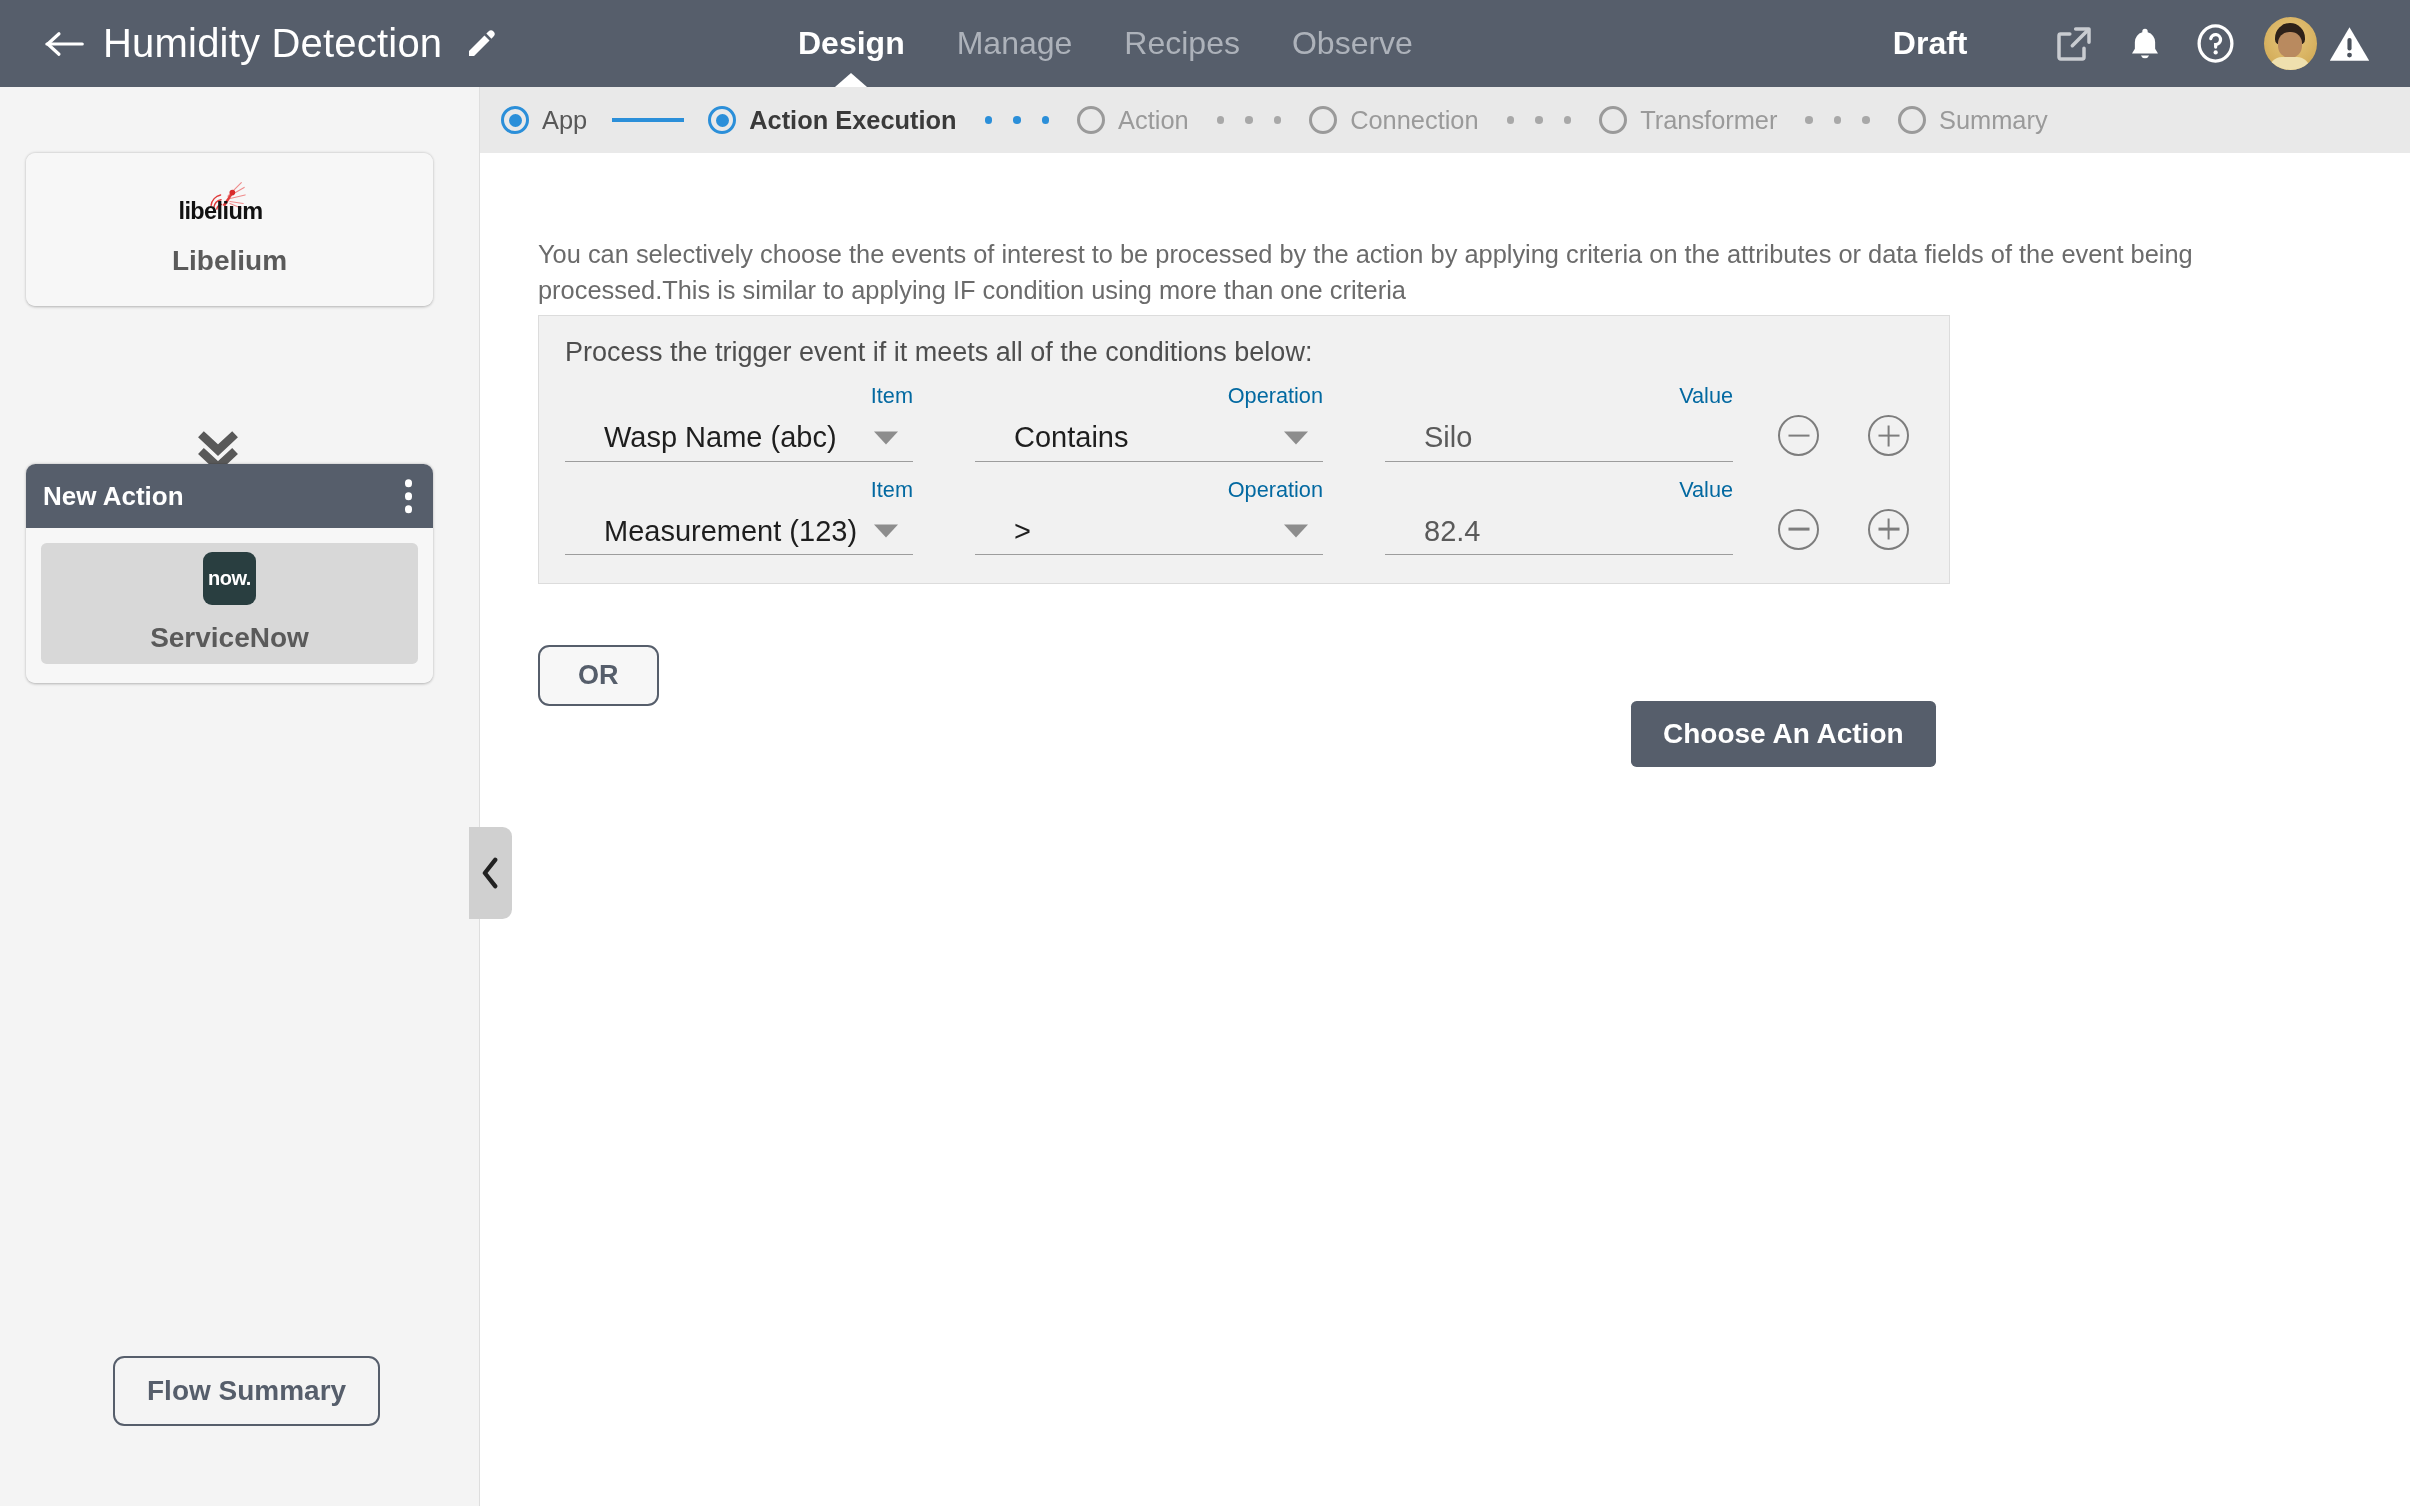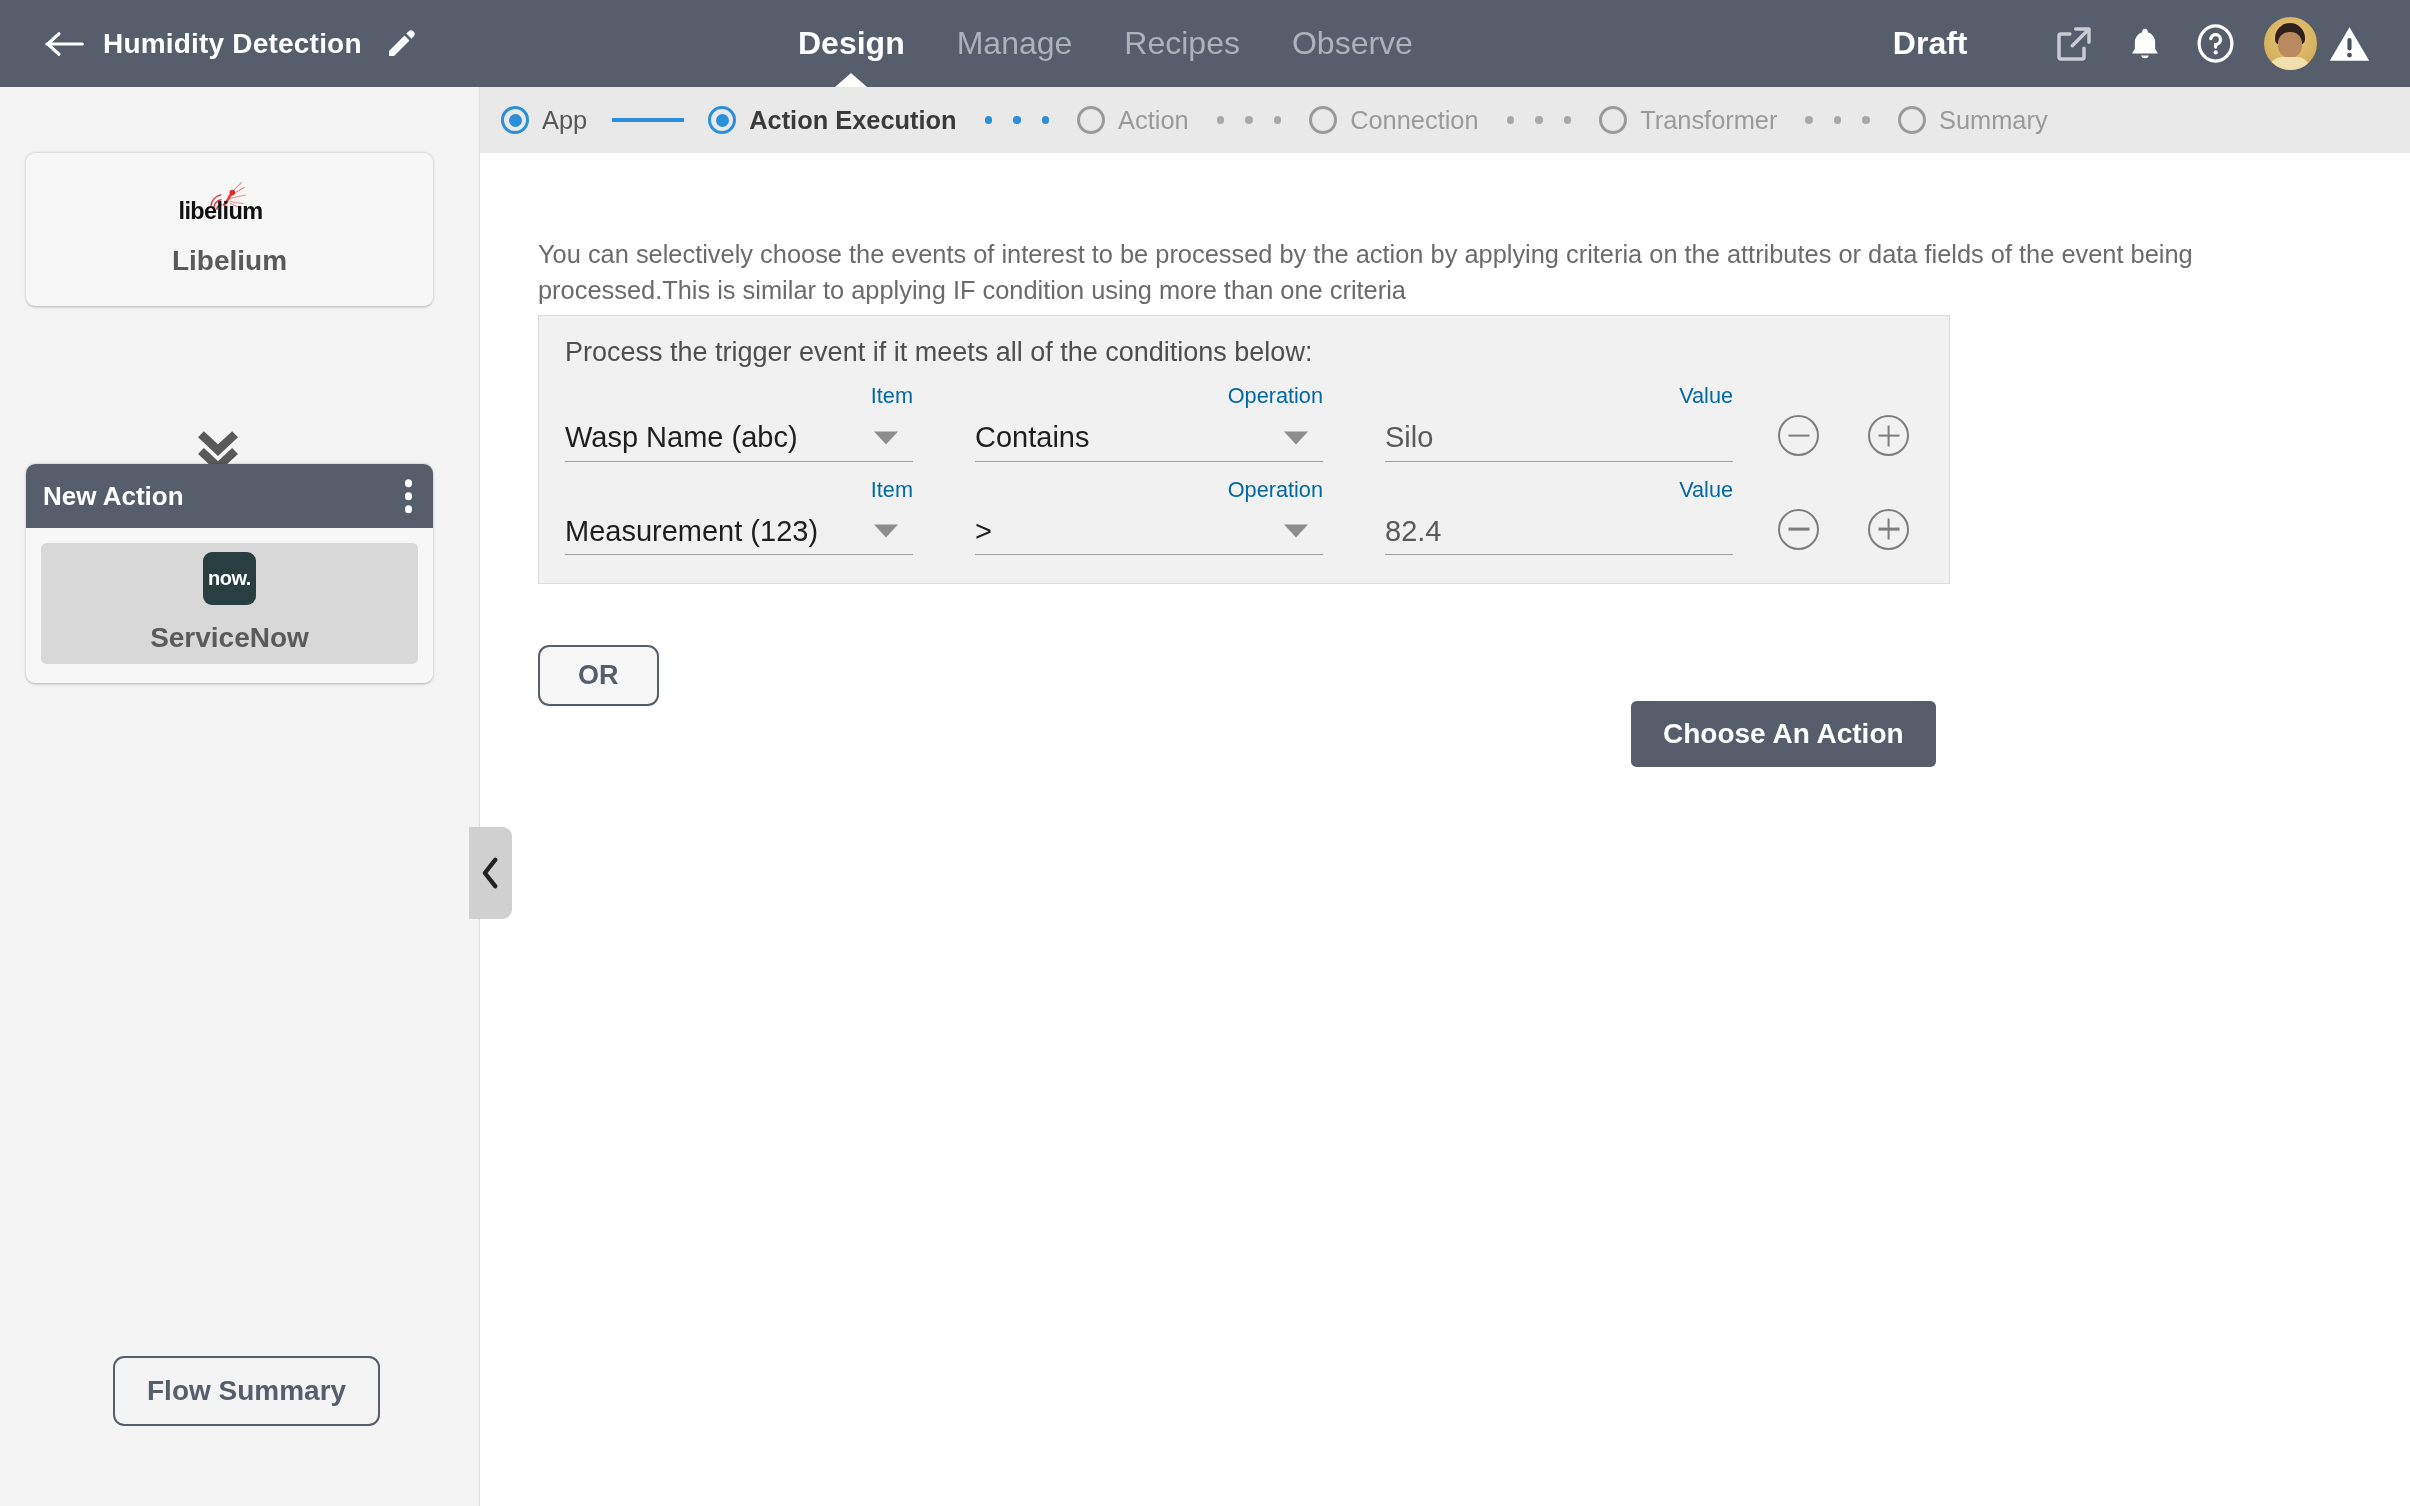--- a/index.html
+++ b/index.html
@@ -20,22 +20,22 @@
   .back-arrow {
     margin-left: 45px;
     width: 41px; height: 41px;
     display: flex; align-items: center; justify-content: center;
     cursor: pointer;
   }
   .back-arrow svg { display:block; }
   .flow-title {
     margin-left: 17px;
     color: #ffffff;
-    font-size: 28px;
-    font-weight: 700;
+    font-size: 40px;
+    font-weight: 400;
     letter-spacing: 0.2px;
     white-space: nowrap;
   }
   .pencil-icon {
     margin-left: 21px;
     width: 36px; height: 36px;
     display:flex; align-items:center; justify-content:center;
     cursor: pointer;
   }
 
@@ -344,20 +344,21 @@
     border-bottom: 1.9px solid #9d9d9d;
     height: 47px;
     display: flex;
     align-items: center;
     cursor: pointer;
   }
   .field-value {
     font-size: 29px;
     color: #1e1e1e;
     white-space: nowrap;
+    margin-left: 39px;
   }
   .field-value.muted { color: #5a5a5a; }
   .caret {
     position: absolute; right: 15px; top: 50%;
     transform: translateY(-50%);
     width: 0; height: 0;
     border-left: 12.2px solid transparent;
     border-right: 12.2px solid transparent;
     border-top: 13px solid #8d8d8d;
   }

